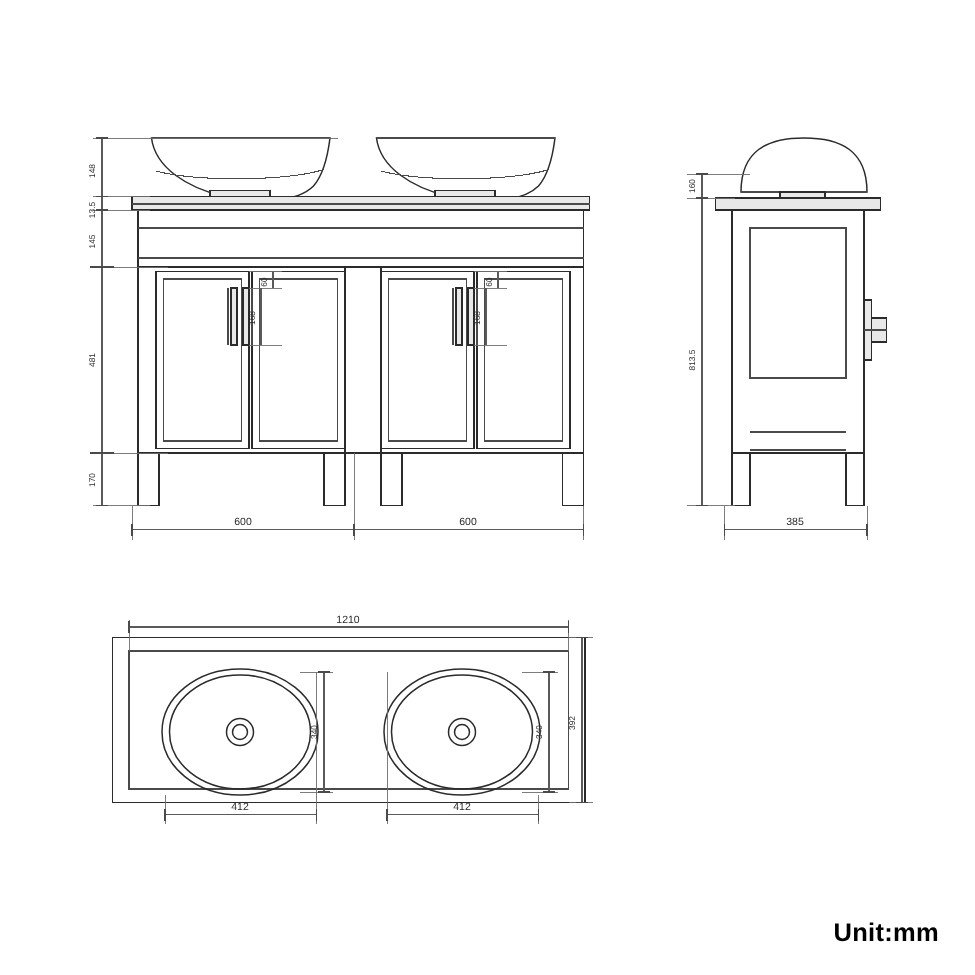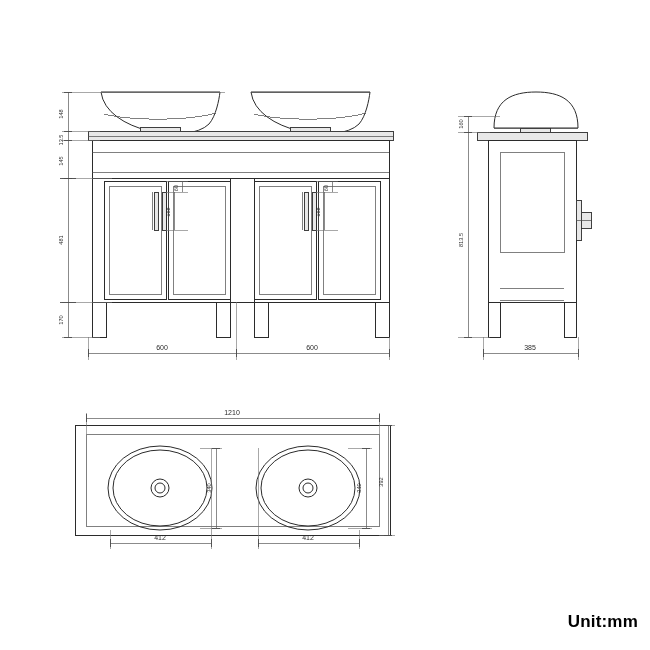--- a/index.html
+++ b/index.html
@@ -80,21 +80,21 @@
     shape-rendering: crispEdges;
   }
   .fill-grey {
     fill: #e8e8e8;
     stroke: #2b2b2b;
     stroke-width: 0.9;
     shape-rendering: crispEdges;
   }
   #unit-label {
     position: absolute;
-    right: 12px;
+    right: 24px;
     bottom: 18px;
     font-family: "Liberation Sans", sans-serif;
     font-size: 17px;
     font-weight: bold;
     letter-spacing: 0.2px;
     color: #000000;
   }
 </style>
 </head>
 <body>

